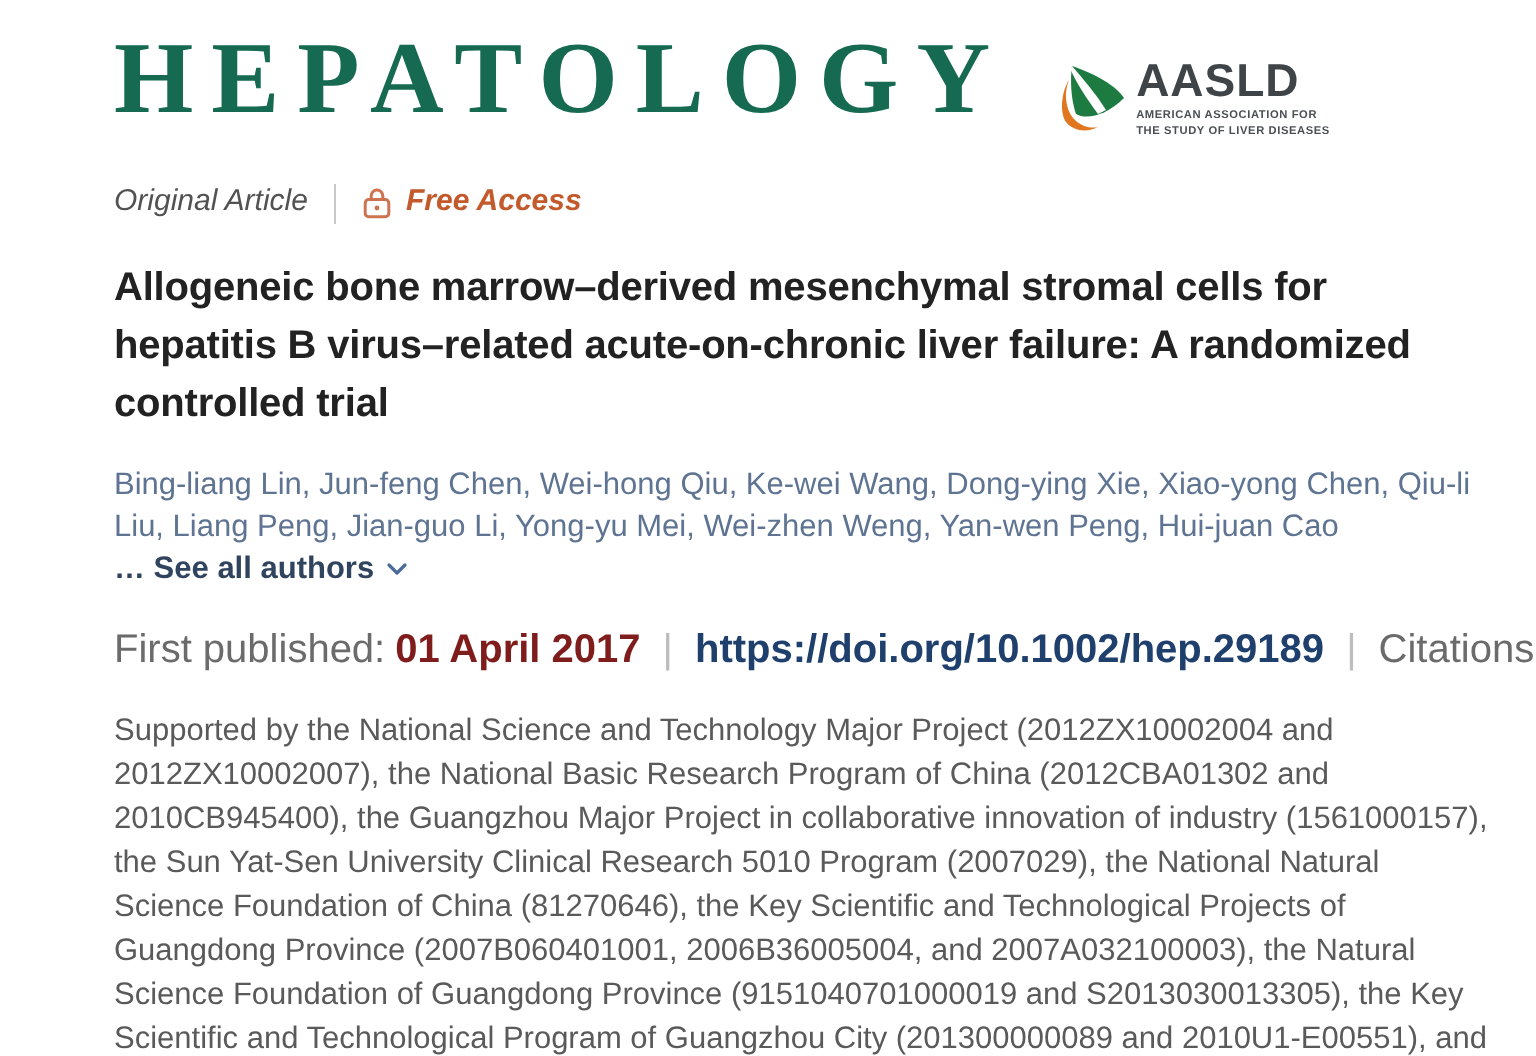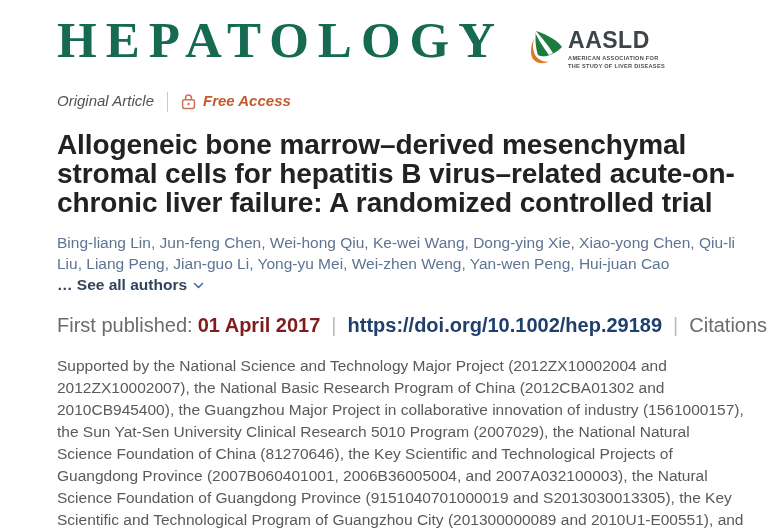--- a/index.html
+++ b/index.html
@@ -11,21 +11,21 @@
   .banner { display: flex; align-items: center; height: 52px; }
   .journal-name {
     font-family: "Liberation Serif", serif;
     font-size: 51px;
     letter-spacing: 9px;
     color: #166a52;
     font-weight: 600;
     line-height: 1;
     white-space: nowrap;
   }
-  .aasld { display: flex; align-items: center; margin-left: 22px; margin-top: 16px; }
+  .aasld { display: flex; align-items: flex-end; margin-left: 22px; margin-top: 16px; }
   .aasld-emblem { width: 40px; height: 40px; flex: 0 0 auto; }
   .aasld-textcol { display: flex; flex-direction: column; margin-left: 2px; margin-top: 3px; }
   .aasld-word {
     font-size: 23px; font-weight: 600; color: #3e4448;
     letter-spacing: 0.5px; line-height: 1;
   }
   .aasld-tagline {
     margin-top: 3px; font-size: 5.6px; font-weight: 700; color: #4a4f52;
     letter-spacing: 0.3px; line-height: 1.35; white-space: nowrap;
   }
@@ -34,21 +34,21 @@
   .meta-row { display: flex; align-items: flex-start; margin-top: 26px; height: 22px; font-style: italic; }
   .article-type { font-size: 15px; color: #525252; }
   .meta-divider { width: 1px; height: 20px; background: #c9c9c9; margin: 0 13px; }
   .lock-icon { width: 15px; height: 17px; margin-right: 7px; position: relative; top: 1px; }
   .access-label { font-size: 15px; font-weight: 700; color: #c35a2b; }
 
   
   .title {
     margin-top: 16px;
     max-width: 692px;
-    font-size: 28px;
+    font-size: 20px;
     font-weight: 700;
     line-height: 29px;
     color: #222222;
     letter-spacing: -0.1px;
   }
 
   
   .authors-block {
     margin-top: 15px;
     max-width: 694px;

